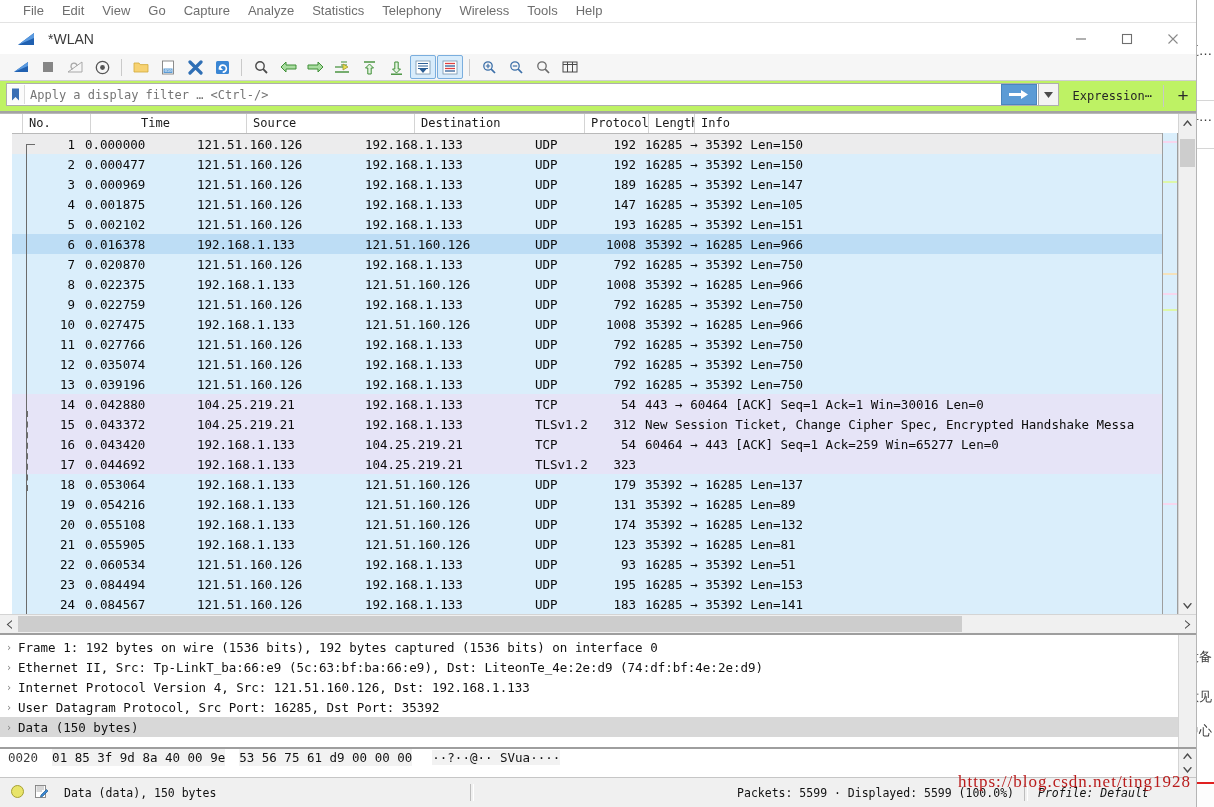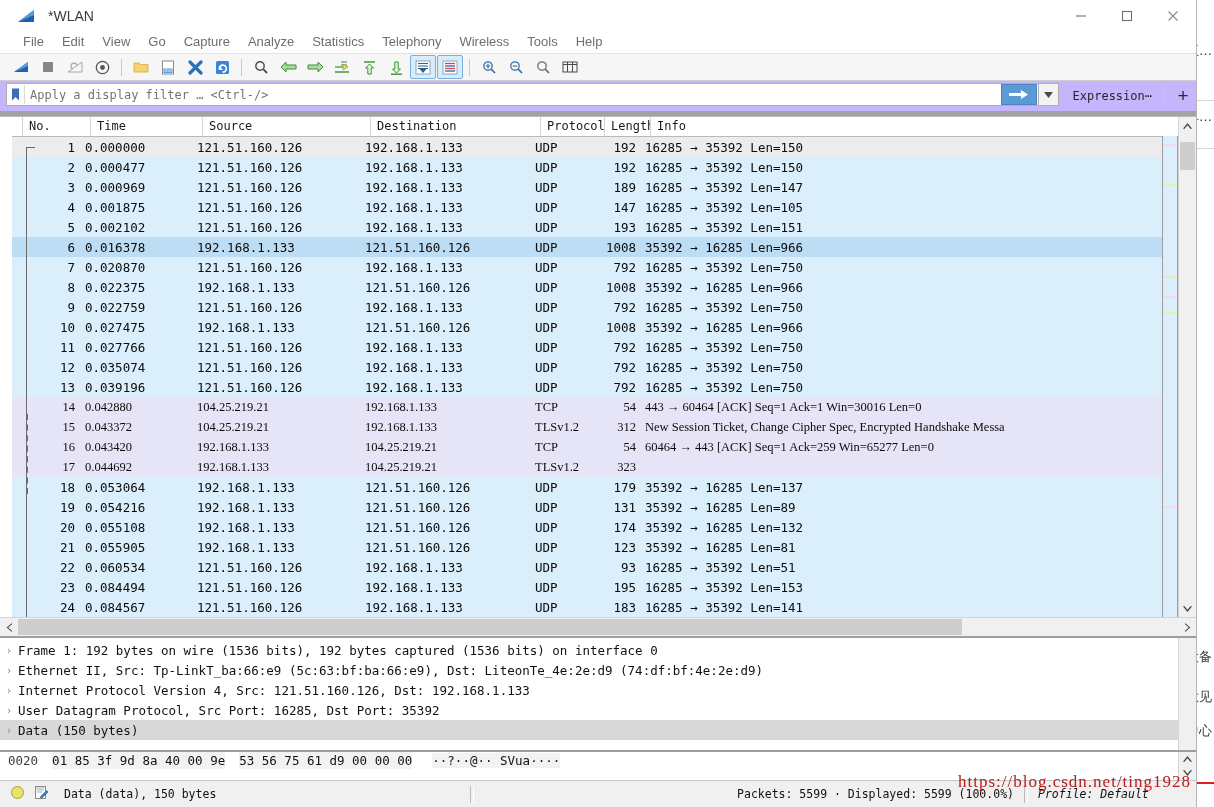--- a/index.html
+++ b/index.html
@@ -71,22 +71,22 @@
     display:flex;align-items:center;padding-left:8px;gap:1px;
   }
   .tb{
     width:24px;height:22px;display:flex;align-items:center;justify-content:center;
     border:1px solid transparent;border-radius:2px;
   }
   .tb.on{background:#d8ecfb;border-color:#7aaede;}
   .tbsep{width:1px;height:17px;background:#cacaca;margin:0 5px;}
   
   #filterbar{
-    height:26px;flex:0 0 26px;background:#c4b5fd;display:flex;align-items:stretch;
-    border-bottom:5px solid #a3a3a3;padding:2px 0;
+    height:26px;flex:0 0 26px;background:#bef264;display:flex;align-items:stretch;
+    border-bottom:2px solid #a3a3a3;padding:2px 0;
   }
   #filter-field{
     margin-left:6px;flex:1 1 auto;background:#ffffff;border:1px solid #aeaeae;
     display:flex;align-items:center;height:21px;
   }
   #bookmark-ico{width:17px;height:19px;display:flex;align-items:center;justify-content:center;
     border-right:1px solid #dcdcdc;background:#fbfbfb;}
   #filter-input{
     flex:1;border:none;outline:none;background:transparent;height:18px;
     font-family:"DejaVu Sans Mono","Liberation Mono",monospace;
@@ -136,21 +136,21 @@
   .prow .c{box-sizing:border-box;overflow:hidden;white-space:nowrap;}
   .c-no{width:68px;text-align:right;padding-right:5px;}
   .c-time{width:112px;padding-left:5px;}
   .c-src{width:168px;padding-left:5px;}
   .c-dst{width:170px;padding-left:5px;}
   .c-proto{width:64px;padding-left:5px;}
   .c-len{width:46px;text-align:right;padding-right:4px;}
   .c-info{flex:1;padding-left:5px;}
   .bg-udp{background:#daeefb;}
   .bg-udp2{background:#bdddf5;}
-  .bg-tcp{background:#e6e4f7;font-family:Liberation Serif, serif;}
+  .bg-tcp{background:#e6e4f7;}
   .bg-sel{background:#ececed;}
   #marker-col{
     position:absolute;left:10px;top:0;width:10px;height:100%;
     pointer-events:none;z-index:4;
   }
   
   #rel-line{
     position:absolute;left:4px;top:10px;width:1px;bottom:0;
     border-left:1px solid #6b6b6b;
   }
@@ -244,62 +244,62 @@
   <div class="bg-line" style="top:148px;width:22px;"></div>
   <div class="bg-cn" style="top:42px;">互…</div>
   <div class="bg-cn" style="top:108px;">单…</div>
   <div class="bg-cn" style="top:648px;">设备</div>
   <div class="bg-cn" style="top:688px;">意见</div>
   <div class="bg-cn" style="top:722px;">中心</div>
   <div id="bg-redbox"></div>
 </div>
 
 <div id="win">
-
-  <div id="titlebar">
-    <div id="app-logo">
-      <svg width="22" height="16" viewBox="0 0 22 16">
-        <path d="M2,14 L18,2 L18,14 Z" fill="#2060b0"></path>
-        <path d="M2,14 L18,2 L18,7 Z" fill="#5a9ae0"></path>
-      </svg>
-    </div>
-    <div id="win-title">*WLAN</div>
-    <div id="win-controls">
-      <div class="winbtn">
-        <svg width="12" height="12" viewBox="0 0 12 12">
-            <path d="M1,6 L11,6" stroke="#6f6f6f" stroke-width="1.1"></path>
-          </svg>
-      </div>
-      <div class="winbtn">
-        <svg width="12" height="12" viewBox="0 0 12 12">
-            <rect x="1.5" y="1.5" width="9" height="9" fill="none" stroke="#6f6f6f" stroke-width="1.1"></rect>
-          </svg>
-      </div>
-      <div class="winbtn">
-        <svg width="12" height="12" viewBox="0 0 12 12">
-            <path d="M1.5,1.5 L10.5,10.5 M10.5,1.5 L1.5,10.5" stroke="#8a8a8a" stroke-width="1.1"></path>
-          </svg>
-      </div>
-    </div>
-  </div>
 
   <div id="menubar">
     <div class="menu-item">File</div>
     <div class="menu-item">Edit</div>
     <div class="menu-item">View</div>
     <div class="menu-item">Go</div>
     <div class="menu-item">Capture</div>
     <div class="menu-item">Analyze</div>
     <div class="menu-item">Statistics</div>
     <div class="menu-item">Telephony</div>
     <div class="menu-item">Wireless</div>
     <div class="menu-item">Tools</div>
     <div class="menu-item">Help</div>
   </div>
 
+  <div id="titlebar">
+    <div id="app-logo">
+      <svg width="22" height="16" viewBox="0 0 22 16">
+        <path d="M2,14 L18,2 L18,14 Z" fill="#2060b0"></path>
+        <path d="M2,14 L18,2 L18,7 Z" fill="#5a9ae0"></path>
+      </svg>
+    </div>
+    <div id="win-title">*WLAN</div>
+    <div id="win-controls">
+      <div class="winbtn">
+        <svg width="12" height="12" viewBox="0 0 12 12">
+            <path d="M1,6 L11,6" stroke="#6f6f6f" stroke-width="1.1"></path>
+          </svg>
+      </div>
+      <div class="winbtn">
+        <svg width="12" height="12" viewBox="0 0 12 12">
+            <rect x="1.5" y="1.5" width="9" height="9" fill="none" stroke="#6f6f6f" stroke-width="1.1"></rect>
+          </svg>
+      </div>
+      <div class="winbtn">
+        <svg width="12" height="12" viewBox="0 0 12 12">
+            <path d="M1.5,1.5 L10.5,10.5 M10.5,1.5 L1.5,10.5" stroke="#8a8a8a" stroke-width="1.1"></path>
+          </svg>
+      </div>
+    </div>
+  </div>
+
   <div id="toolbar">
     <div class="tb">
       <svg width="17" height="14" viewBox="0 0 17 14">
           <path d="M1,12 L15,2 L15,12 Z" fill="#2060b0"></path>
           <path d="M1,12 L15,2 L15,6 Z" fill="#5a9ae0"></path>
         </svg>
     </div>
     <div class="tb">
       <svg width="14" height="14" viewBox="0 0 14 14">
           <rect x="2" y="2" width="10" height="10" fill="#868686"></rect>
@@ -448,21 +448,21 @@
     <div id="expr-sep"></div>
     <div id="plus-btn">+</div>
   </div>
 
   <div id="packetlist">
     <div id="plist-body">
       <div id="plist-main">
         <div id="plist-head">
           <div id="grip"></div>
           <div class="hcell" style="width:68px;">No.</div>
-          <div class="hcell" style="width:112px;">Time</div>
+          <div class="hcell" style="width:112px;margin-left:44px;">Time</div>
           <div class="hcell" style="width:168px;">Source</div>
           <div class="hcell" style="width:170px;">Destination</div>
           <div class="hcell" style="width:64px;">Protocol</div>
           <div class="hcell" style="width:46px;">Length</div>
           <div class="hcell" style="flex:1;border-right:none;">Info</div>
         </div>
         <div id="rows">
           <div id="marker-col">
             <div id="rel-top"></div>
             <div id="rel-line"></div>

